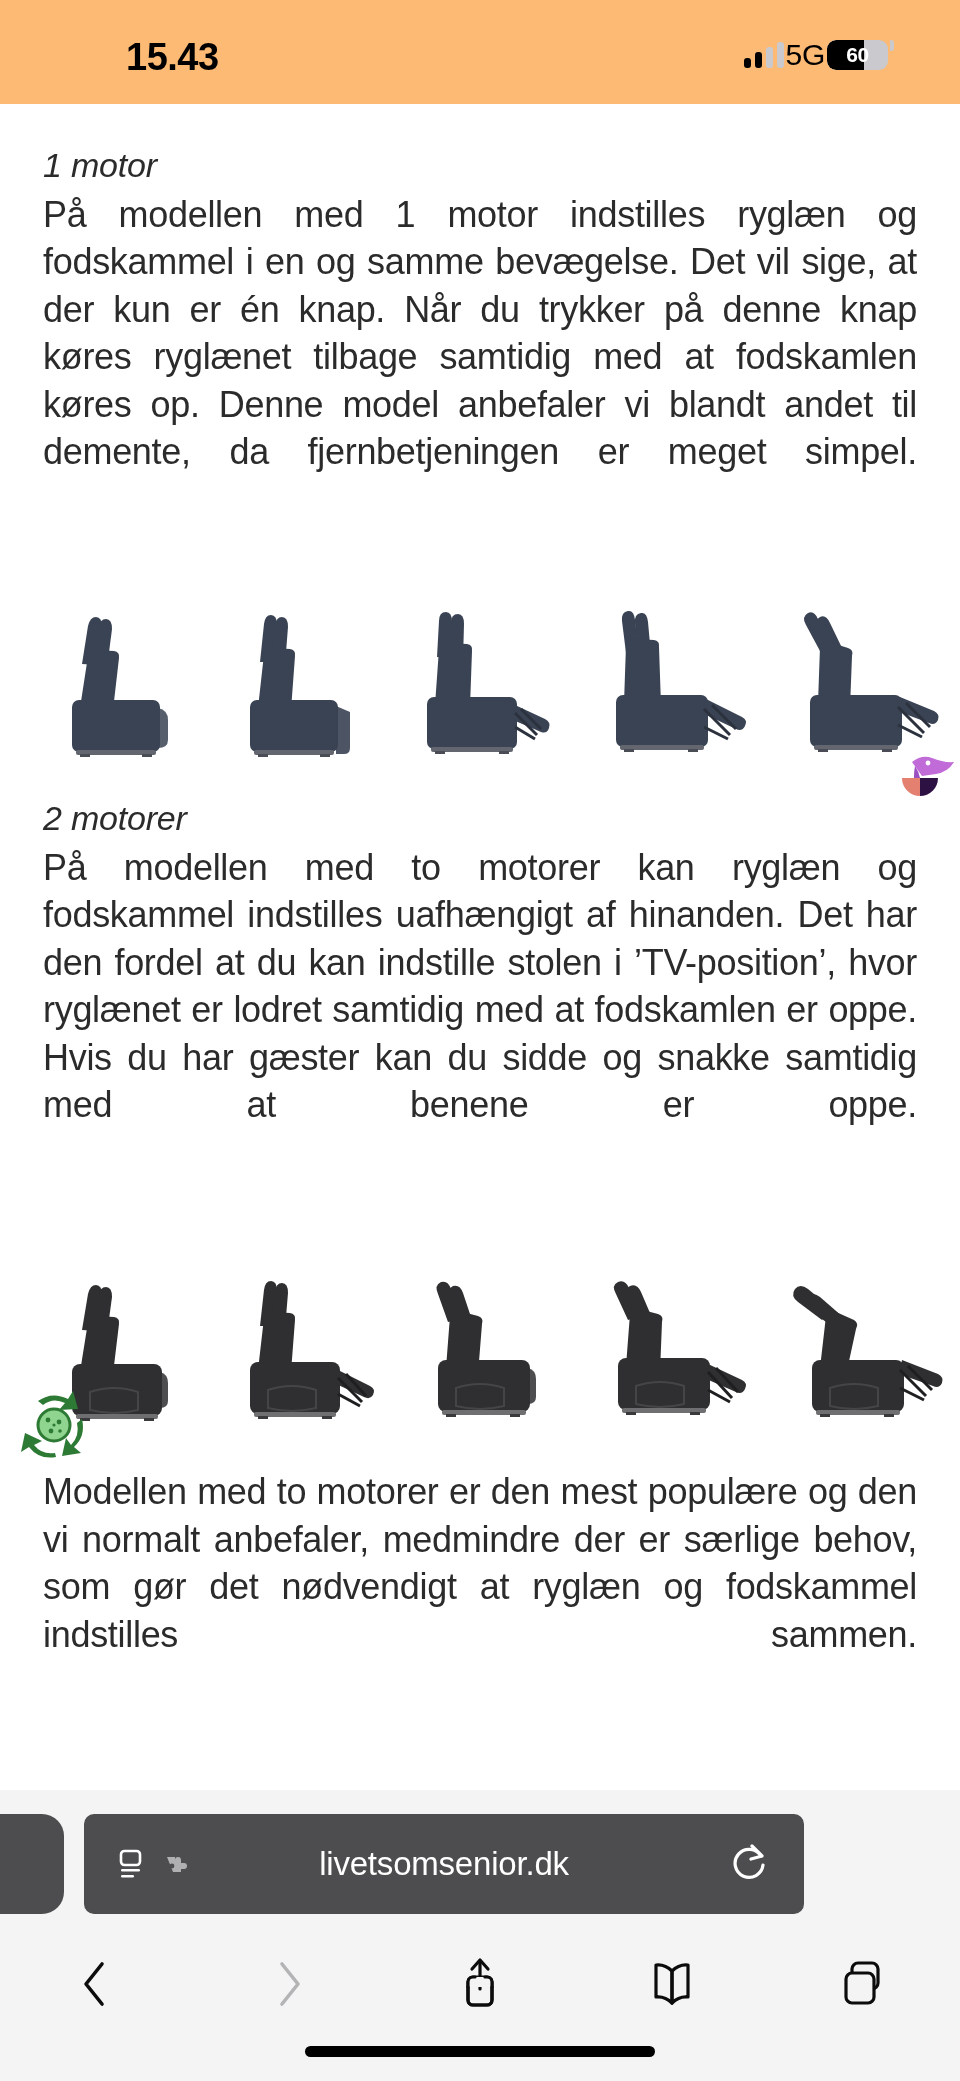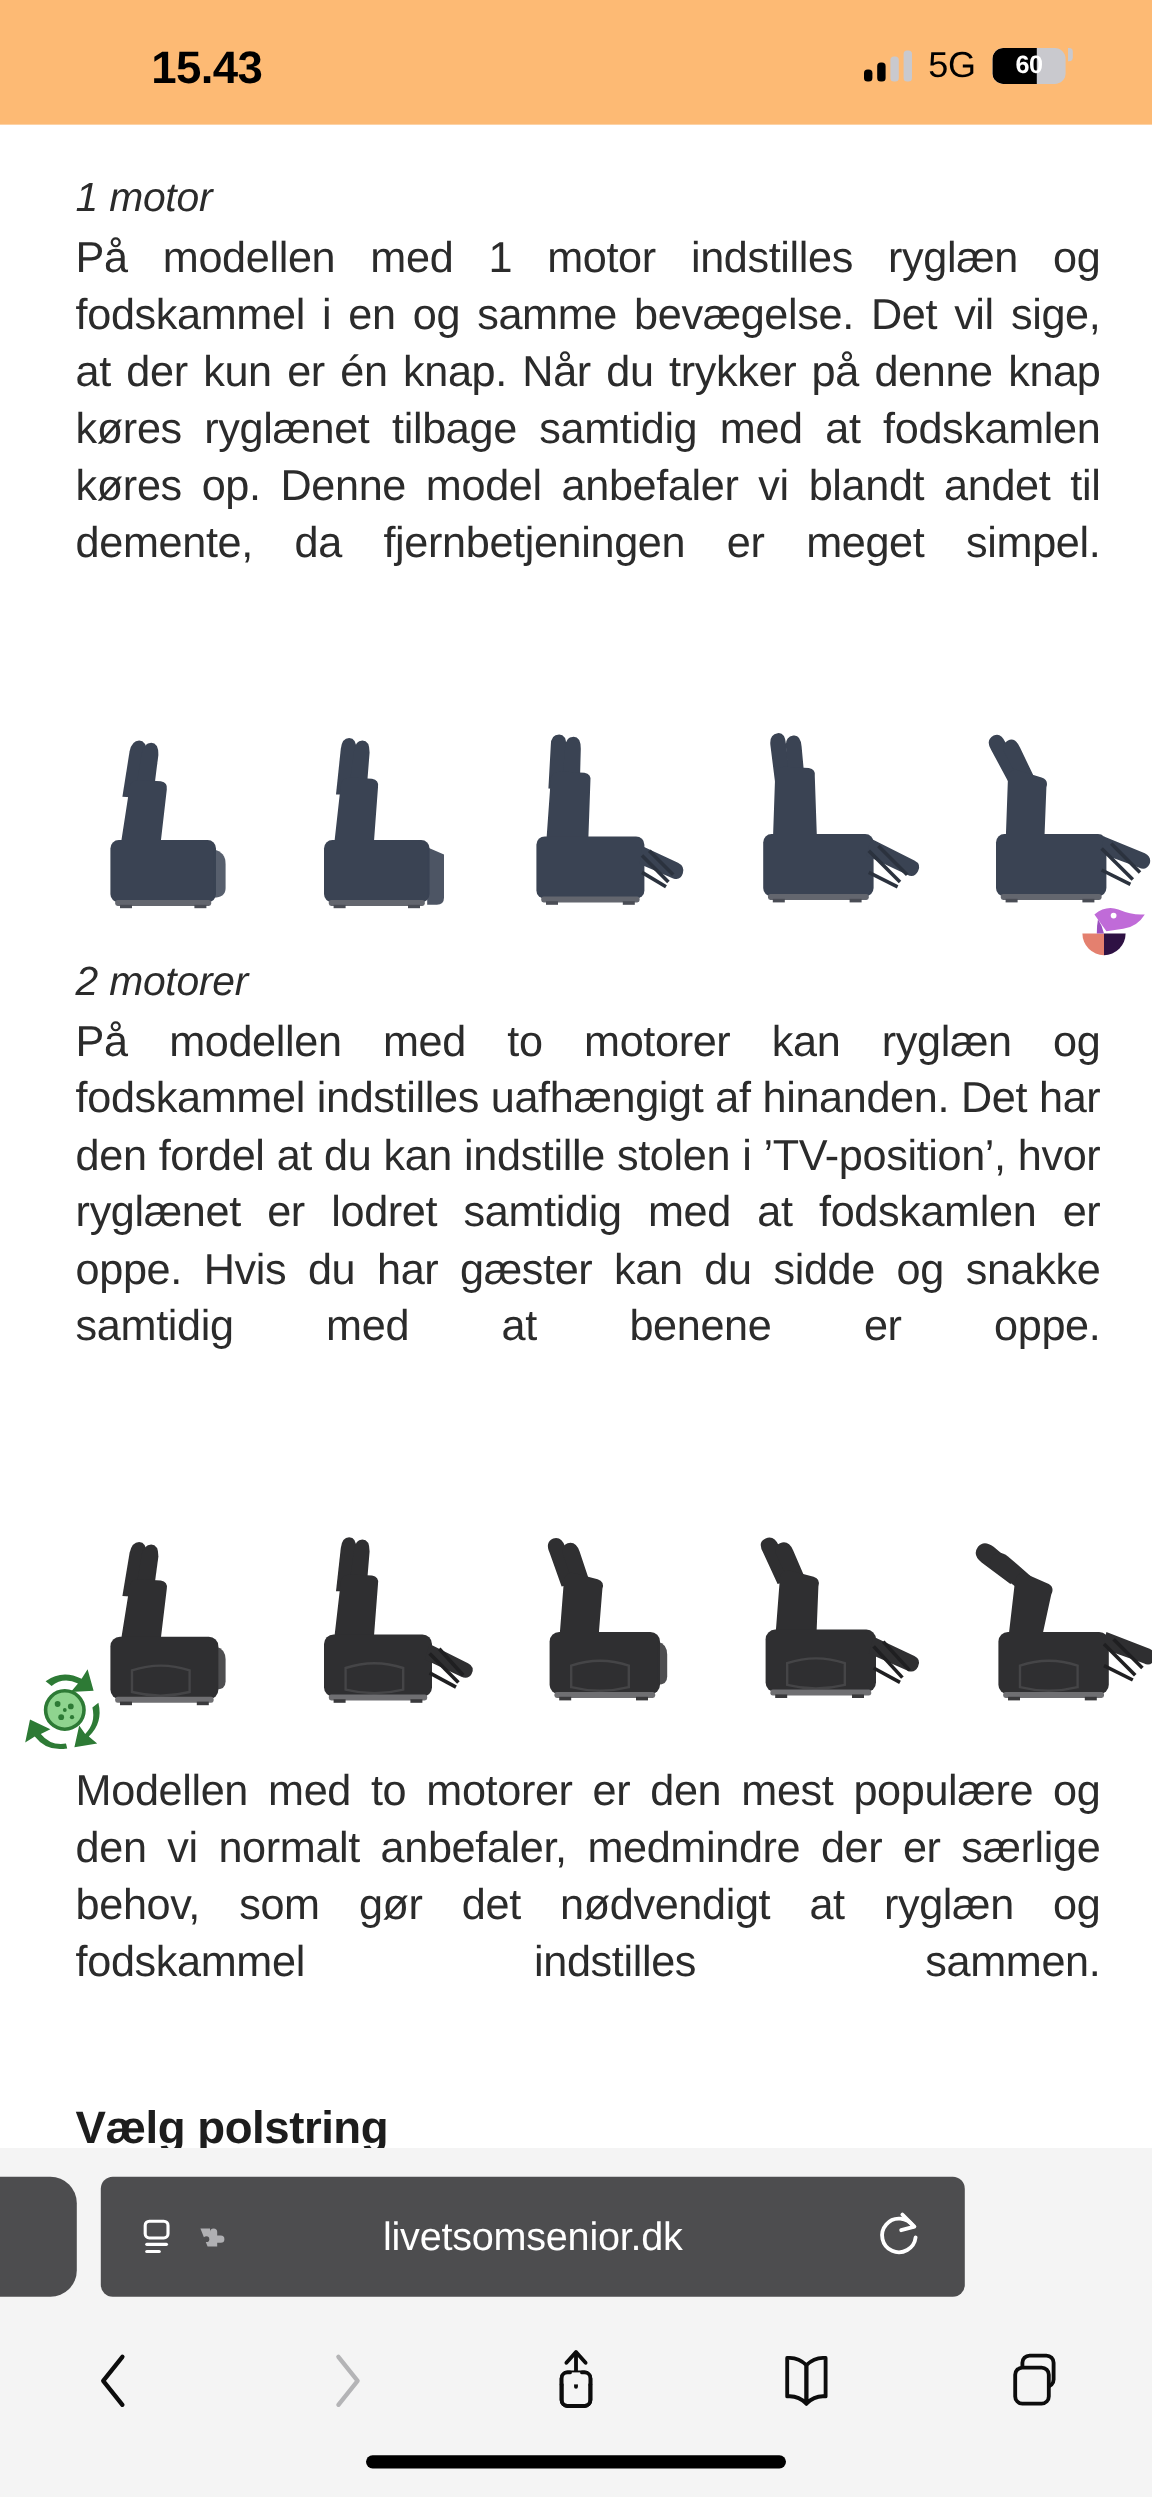--- a/index.html
+++ b/index.html
@@ -17,21 +17,21 @@
     background:#fdba74;
   }
   .sb-time{
     position:absolute; left:126px; top:36px;
     font-size:38px; font-weight:700; color:#000;
     letter-spacing:-0.5px;
     font-family:"Liberation Sans", sans-serif;
   }
   .sb-right{
     position:absolute; right:66px; top:38px;
-    display:flex; align-items:center; gap:14px;
+    display:flex; align-items:center; gap:2px;
   }
   .signal{ display:flex; align-items:flex-end; gap:4px; height:26px; }
   .signal span{ width:7px; border-radius:3px; background:#000; display:block; }
   .signal span:nth-child(1){ height:10px; }
   .signal span:nth-child(2){ height:16px; }
   .signal span:nth-child(3){ height:21px; background:#c9c9ce; }
   .signal span:nth-child(4){ height:26px; background:#c9c9ce; }
   .net{ font-size:30px; font-weight:500; color:#000; letter-spacing:-0.3px; }
   .batt-wrap{ position:relative; display:flex; align-items:flex-start; }
   .batt{
@@ -49,21 +49,21 @@
     z-index:2;
   }
   .batt-cap{
     width:4px; height:11px; background:#c9c9ce;
     border-radius:0 3px 3px 0; margin-left:2px;
   }
 
   
   .content{
     position:absolute; left:0; top:104px; width:960px; height:1686px;
-    overflow:hidden; background:#fff;padding-left:20px;
+    overflow:hidden; background:#fff;
   }
   .pad{ padding:0 43px; }
 
   .sub-italic{
     font-style:italic; font-size:34px; color:#2b2b2b;
     line-height:1.25; margin-top:40px; margin-bottom:4px;
     letter-spacing:-0.2px;
   }
   .body-p{
     font-size:36px; line-height:1.32; color:#2b2b2b;
@@ -350,21 +350,20 @@
           <path d="M42 116 q24 -8 48 0 l0 18 q-24 6 -48 0 z" fill="none" stroke="#454547" stroke-width="2"></path>
           <rect x="28" y="138" width="84" height="5" rx="2" fill="#6f6f72"></rect>
           <rect x="32" y="142" width="10" height="3" fill="#3a3a3c"></rect>
           <rect x="96" y="142" width="10" height="3" fill="#3a3a3c"></rect>
         </svg>
       </div>
     </div>
 
     <div class="pad">
       <div class="body-p" style="margin-top:46px;">Modellen med to motorer er den mest populære og den vi normalt anbefaler, medmindre der er særlige behov, som gør det nødvendigt at ryglæn og fodskammel indstilles sammen.</div>
-      <div class="h-bold">Vælg polstring</div>
 
     </div>
 
     <div class="bird-badge">
       <svg width="76" height="76" viewBox="0 0 76 76">
         <path d="M30 18 q10 -8 20 -4 q12 5 22 4 q-6 10 -18 12 l-14 2 z" fill="#c06bd8"></path>
         <circle cx="46" cy="19" r="2.4" fill="#fff"></circle>
         <path d="M20 34 a18 18 0 0 0 18 18 l0 -18 z" fill="#e4806f"></path>
         <path d="M38 34 l18 0 a18 18 0 0 1 -18 18 z" fill="#2e1143"></path>
         <path d="M33 22 q4 6 5 12 l-6 0 q0 -7 1 -12 z" fill="#9b4fc0"></path>

